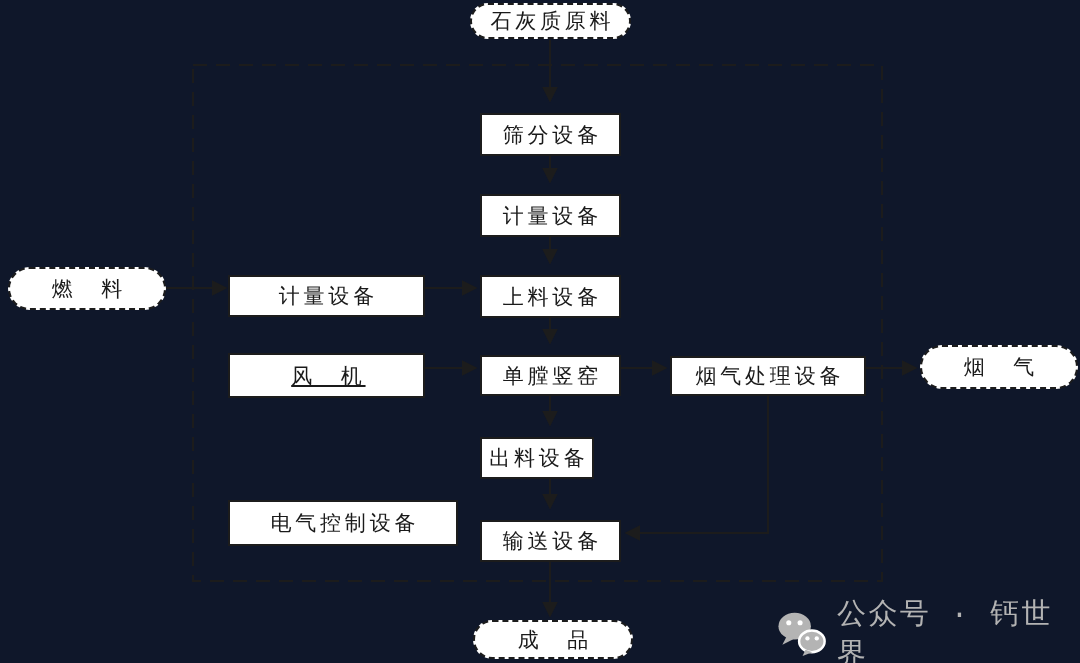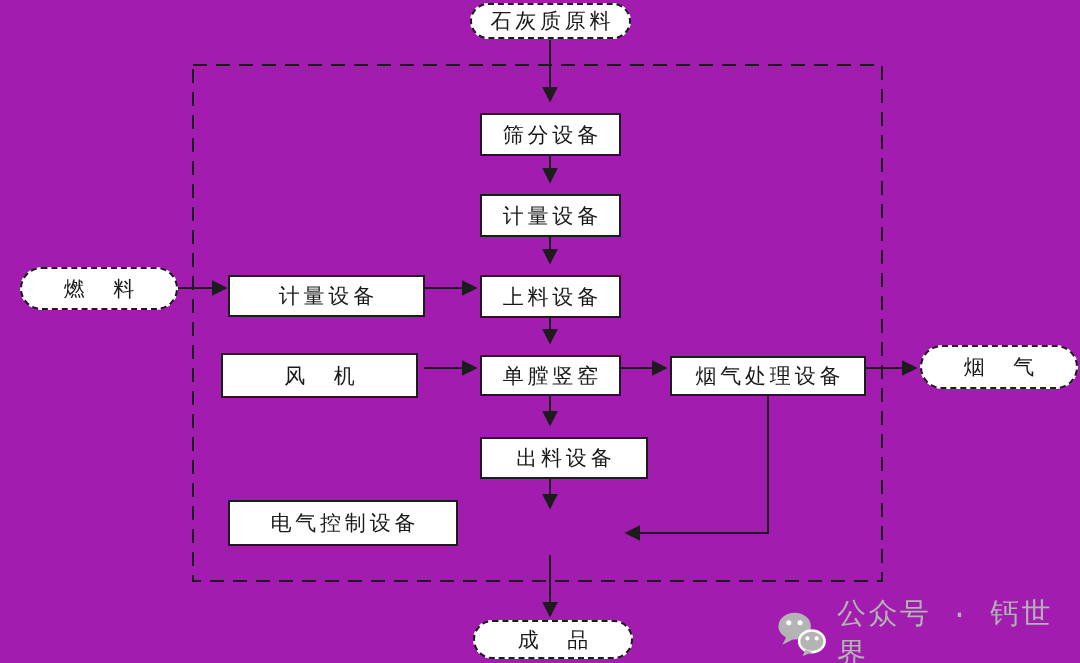--- a/index.html
+++ b/index.html
@@ -1,19 +1,19 @@
 <!DOCTYPE html>
 <html><head>
 <meta charset="utf-8">
 <style>
   html,body{margin:0;padding:0;background:#ffffff;}
   .canvas{
     position:relative;
     width:1080px;height:663px;
-    background:#a21caf;
+    background:#0f172a;
     font-family:"Liberation Serif","DejaVu Serif",serif;
     overflow:hidden;
   }
   svg.wires{position:absolute;left:0;top:0;width:1080px;height:663px;}
   .node{
     position:absolute;
     display:flex;align-items:center;justify-content:center;
     background:#ffffff;
     color:#1a1a1a;
     font-size:21px;
@@ -65,21 +65,21 @@
 
     <line x1="621" y1="368" x2="666" y2="368" stroke="#1c1c1c" stroke-width="2" marker-end="url(#ah)"></line>
     <line x1="866" y1="368" x2="916" y2="368" stroke="#1c1c1c" stroke-width="2" marker-end="url(#ah)"></line>
     <polyline points="768,388 768,533 626,533" fill="none" stroke="#1c1c1c" stroke-width="2" marker-end="url(#ah)"></polyline>
   </svg>
 
   <div class="node stadium" style="left:470px;top:3px;width:161px;height:36px;border-radius:19px;">
     <span>石灰质原料</span>
   </div>
 
-  <div class="node stadium" style="left:20px;top:267px;width:158px;height:43px;">
+  <div class="node stadium" style="left:8px;top:267px;width:158px;height:43px;">
     <span>燃　料</span>
   </div>
 
   <div class="node stadium" style="left:473px;top:620px;width:160px;height:39px;border-radius:20px;">
     <span>成　品</span>
   </div>
 
   <div class="node stadium" style="left:920px;top:345px;width:158px;height:44px;">
     <span>烟　气</span>
   </div>
@@ -93,30 +93,33 @@
   </div>
 
   <div class="node rect" style="left:480px;top:347px;width:141px;height:41px;">
     <span>单膛竖窑</span>
   </div>
 
   <div class="node rect" style="left:480px;top:267px;width:141px;height:43px;">
     <span>上料设备</span>
   </div>
 
-  <div class="node rect" style="left:480px;top:429px;width:168px;height:42px;">
+  <div class="node rect" style="left:480px;top:429px;width:114px;height:42px;">
     <span>出料设备</span>
   </div>
 
+  <div class="node rect" style="left:480px;top:512px;width:141px;height:42px;">
+    <span>输送设备</span>
+  </div>
 
   <div class="node rect" style="left:228px;top:267px;width:197px;height:42px;">
     <span>计量设备</span>
   </div>
 
-  <div class="node rect" style="left:221px;top:345px;width:197px;height:45px;">
+  <div class="node rect" style="left:228px;top:345px;width:197px;height:45px;text-decoration:underline;">
     <span>风　机</span>
   </div>
 
   <div class="node rect" style="left:228px;top:492px;width:230px;height:46px;">
     <span>电气控制设备</span>
   </div>
 
   <div class="node rect" style="left:670px;top:348px;width:196px;height:40px;align-items:center;">
     <span>烟气处理设备</span>
   </div>

